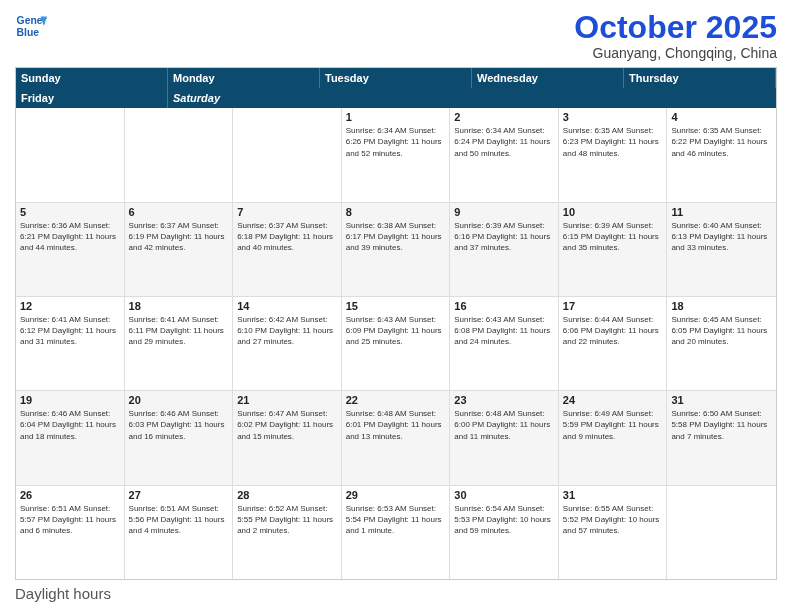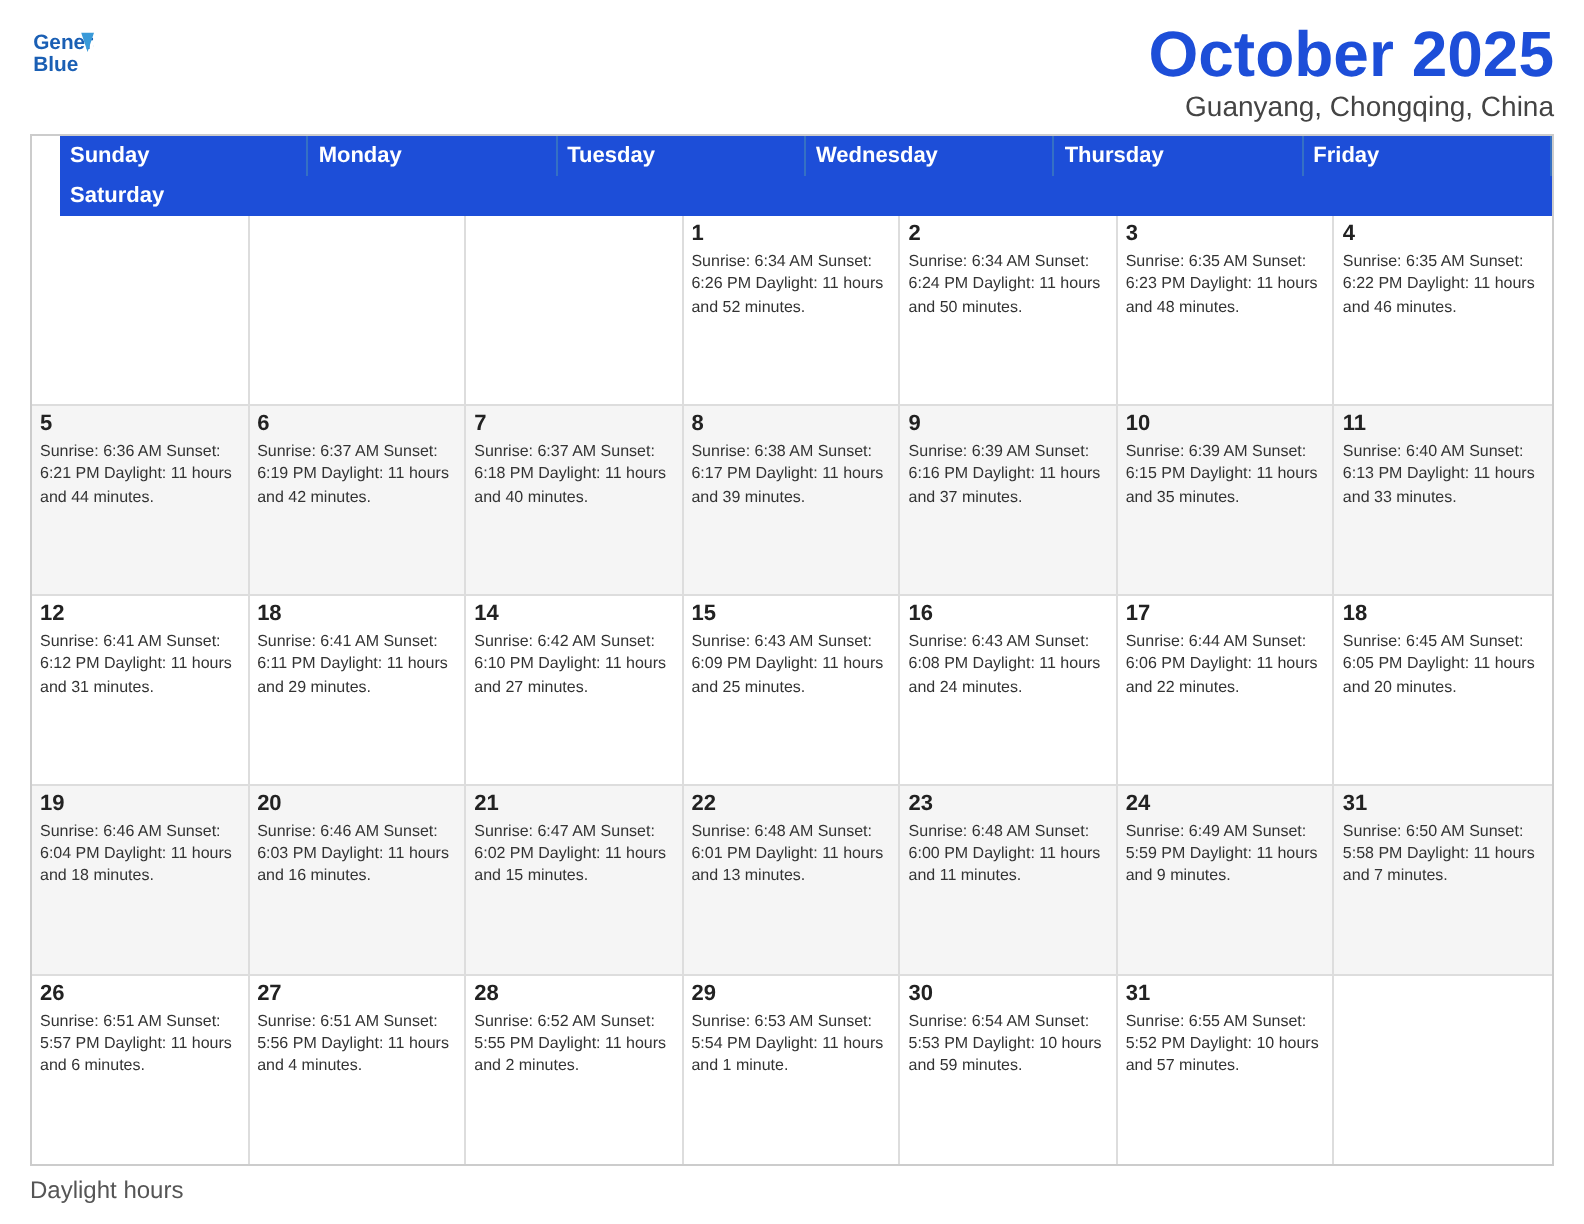--- a/index.html
+++ b/index.html
@@ -46,33 +46,32 @@
       color: #444;
     }
     .calendar {
       flex: 1;
       display: flex;
       flex-direction: column;
       border: 1px solid #ccc;
     }
     .cal-header-row {
       display: grid;
-      grid-template-columns: repeat(6, 1fr);
-      background: #1d4ed8;
-      margin-left: 14px;
+      grid-template-columns: repeat(5, 1fr);
+      background: #0c4a6e;
     }
     .cal-header-cell {
       color: #fff;
       font-size: 11px;
       font-weight: bold;
       padding: 4px 5px;
       text-align: left;
       border-right: 1px solid #3570c4;
     }
-    .cal-header-cell:last-child { border-right: none; }
+    .cal-header-cell:last-child { border-right: none; font-style: italic; }
     .cal-body {
       flex: 1;
       display: flex;
       flex-direction: column;
     }
     .cal-row {
       display: grid;
       grid-template-columns: repeat(7, 1fr);
       flex: 1;
       border-bottom: 1px solid #ddd;
@@ -97,21 +96,21 @@
       display: block;
       margin-bottom: 2px;
     }
     .cell-info {
       font-size: 8px;
       color: #333;
       line-height: 1.4;
     }
     .footer {
       margin-top: 5px;
-      font-size: 12px;
+      font-size: 15px;
       color: #555;
       text-align: left;
     }
   </style>
 </head>
 <body>
 
 <div class="page">
   <div class="header">
     <div class="logo">

